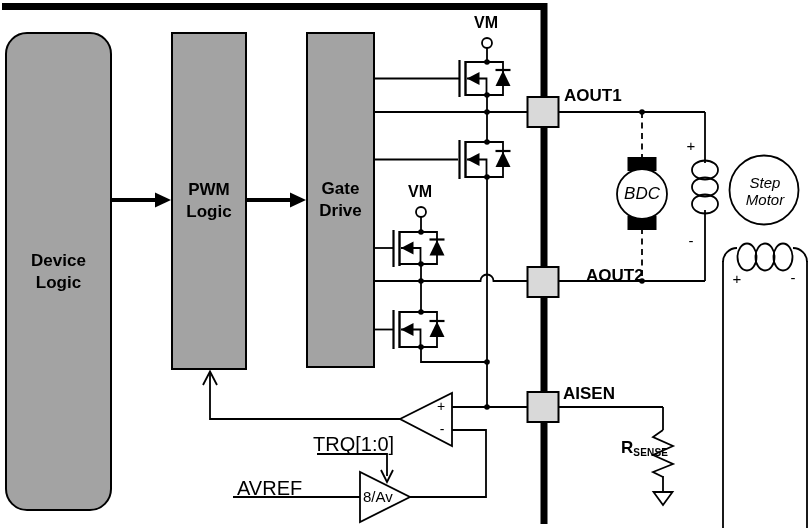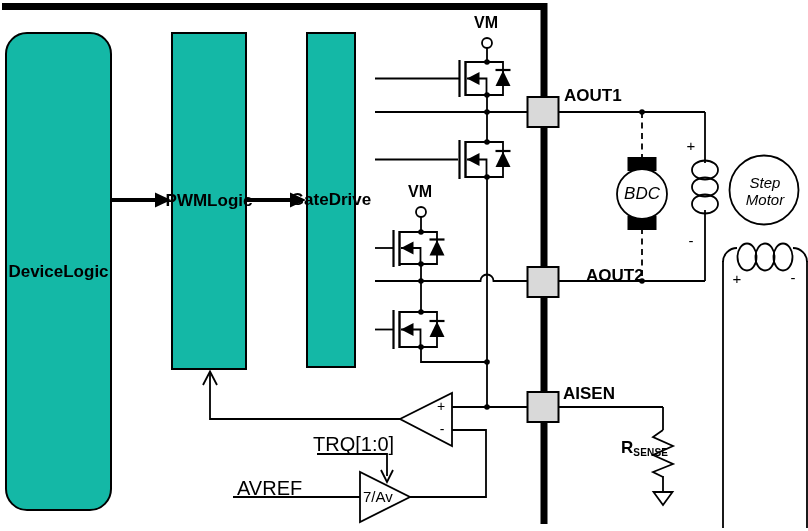--- a/index.html
+++ b/index.html
@@ -2,22 +2,22 @@
 <html><head>
 <meta charset="utf-8">
 <style>
   html,body{margin:0;padding:0;background:#fff;}
   #stage{
     position:relative;width:808px;height:531px;overflow:hidden;
     background:#fff;font-family:"Liberation Sans",sans-serif;color:#000;
   }
   #circuit-svg{position:absolute;left:0;top:0;}
   .blk{
-    position:absolute;border:2px solid #000;background:#14b8a6;box-sizing:border-box;
-    display:flex;flex-direction:row;align-items:center;justify-content:center;
+    position:absolute;border:2px solid #000;background:#a3a3a3;box-sizing:border-box;
+    display:flex;flex-direction:column;align-items:center;justify-content:center;
     font-weight:bold;font-size:17px;line-height:22px;text-align:center;
   }
   .lbl{position:absolute;white-space:nowrap;}
   .bold17{font-weight:bold;font-size:17px;}
   .bold16{font-weight:bold;font-size:16px;}
   .reg16{font-weight:normal;font-size:20px;}
   .reg15{font-weight:normal;font-size:15px;}
   .ital{font-style:italic;font-weight:normal;}
   .cx{transform:translateX(-50%);}
   .cc{transform:translate(-50%,-50%);text-align:center;}
@@ -186,37 +186,37 @@
   </svg>
 
   <div class="blk" style="left:5px;top:32px;width:107px;height:479px;border-radius:22px;">
     <span>Device</span>
     <span>Logic</span>
   </div>
   <div class="blk" style="left:171px;top:32px;width:76px;height:338px;">
     <span>PWM</span>
     <span>Logic</span>
   </div>
-  <div class="blk" style="left:306px;top:32px;width:50px;height:336px;">
+  <div class="blk" style="left:306px;top:32px;width:69px;height:336px;">
     <span>Gate</span>
     <span>Drive</span>
   </div>
 
   <div class="lbl bold16 cx" style="left:486px;top:14px;">VM</div>
   <div class="lbl bold16 cx" style="left:420px;top:183px;">VM</div>
 
   <div class="lbl bold17" style="left:564px;top:86px;">AOUT1</div>
   <div class="lbl bold17" style="left:564px;top:266px;margin-left:22px;">AOUT2</div>
   <div class="lbl bold17" style="left:563px;top:384px;">AISEN</div>
 
   <div class="lbl" style="left:593px;top:438px;margin-left:28px;"><span class="bold17">R</span><span class="sub">SENSE</span></div>
 
   <div class="lbl reg16" style="left:313px;top:433px;">TRQ[1:0]</div>
   <div class="lbl reg16" style="left:237px;top:477px;">AVREF</div>
-  <div class="lbl reg15" style="left:363px;top:488px;">7/Av</div>
+  <div class="lbl reg15" style="left:363px;top:488px;">8/Av</div>
 
   <div class="lbl compsign cc" style="left:441px;top:406px;">+</div>
   <div class="lbl compsign cc" style="left:442px;top:429px;">-</div>
 
   <div class="lbl ital cc" style="left:642px;top:194px;font-size:17px;">BDC</div>
   <div class="lbl ital cc" style="left:765px;top:182px;font-size:15px;">Step</div>
   <div class="lbl ital cc" style="left:765px;top:199px;font-size:15px;">Motor</div>
 
   <div class="lbl sign cc" style="left:691px;top:145px;">+</div>
   <div class="lbl sign cc" style="left:691px;top:240px;">-</div>

